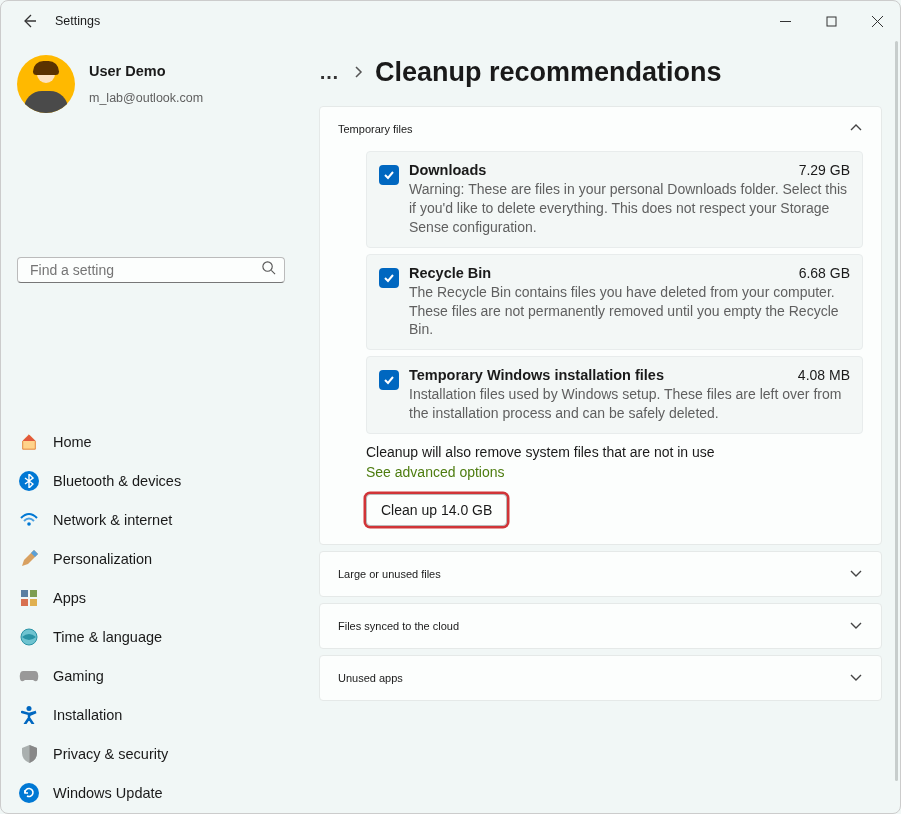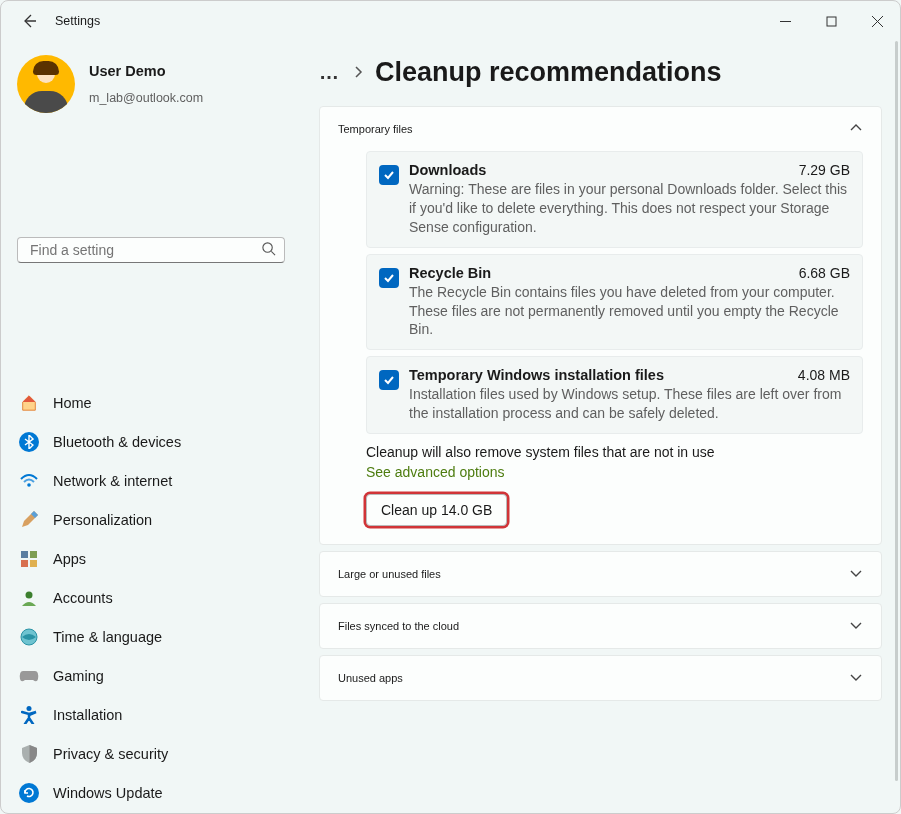--- a/index.html
+++ b/index.html
@@ -289,29 +289,20 @@
               <rect x="0" y="0" width="7" height="7" fill="#5b7ea1"></rect>
               <rect x="9" y="0" width="7" height="7" fill="#7e9e52"></rect>
               <rect x="0" y="9" width="7" height="7" fill="#d87050"></rect>
               <rect x="9" y="9" width="7" height="7" fill="#e0b050"></rect>
             </svg>
           </span>
         <span>Apps</span>
       </div>
       <div class="nav-item">
         <span class="nic">
-            <svg width="16" height="16" viewBox="0 0 16 16">
-              <circle cx="8" cy="5" r="3.5" fill="#3c7f2e"></circle>
-              <path d="M1 16 Q8 8 15 16 Z" fill="#6aa854"></path>
-            </svg>
-          </span>
-        <span>Accounts</span>
-      </div>
-      <div class="nav-item">
-        <span class="nic">
             <svg width="18" height="18" viewBox="0 0 18 18">
               <circle cx="9" cy="9" r="8" fill="#6ec3d0" stroke="#2a93a5"></circle>
               <path d="M2 9 Q9 3 16 9 Q9 15 2 9" fill="#2a93a5"></path>
             </svg>
           </span>
         <span>Time &amp; language</span>
       </div>
       <div class="nav-item">
         <span class="nic">
             <svg width="20" height="14" viewBox="0 0 20 14">

